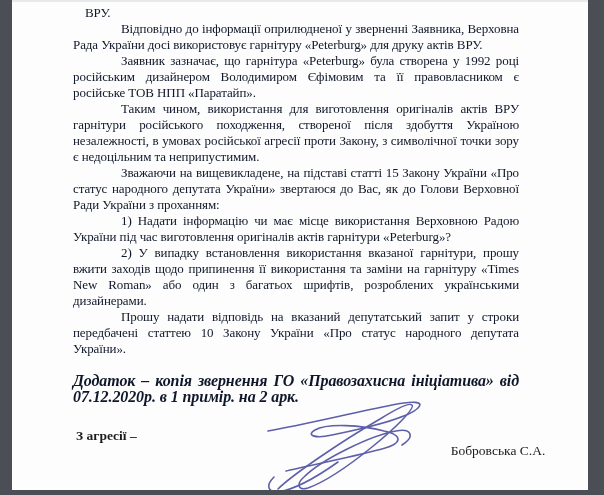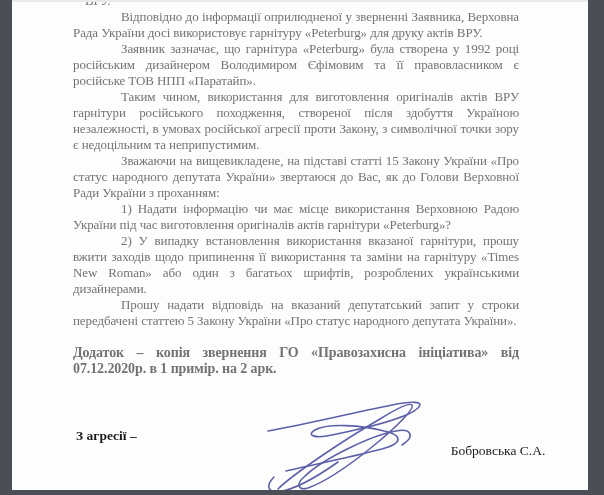--- a/index.html
+++ b/index.html
@@ -15,39 +15,40 @@
   .edge.left   { left: 0; top: 0; width: 12px; height: 495px; }
   .edge.right  { left: 588px; top: 0; width: 16px; height: 495px; }
   .edge.bottom { left: 0; top: 490px; width: 604px; height: 5px; }
   .topline { position: absolute; left: 12px; top: 0; width: 576px; height: 2px;
              background: #e8e9ea; z-index: 4; }
   .page {
     position: absolute; left: 12px; top: 0; width: 576px; height: 495px;
     background: #fdfdfd;
   }
   .textcol {
-    position: absolute; left: 61px; top: 4px; width: 446px;
-    color: #737373;
+    position: absolute; left: 61px; top: 16px; width: 446px;
+    color: #0f172a;
     font-size: 13px; line-height: 16px;
     letter-spacing: -0.1px;
     text-align: justify;
   }
   .cutline {
     display: block;
     margin-top: -11px;      
     padding-left: 12px;
     line-height: 16px;
     text-align: left;
   }
   .textcol p { margin: 0; text-indent: 48px; }
   .note {
     margin-top: 16px !important;
     text-indent: 0 !important;
+    font-style: italic;
     font-weight: 700;
-    font-size: 14px;
+    font-size: 16px;
     line-height: 15.5px;
   }
   .closing-left {
     position: absolute; left: 64px; top: 428px;
     font-weight: 700; font-size: 13.5px; line-height: 15.5px;
     color: #1b1b1b; white-space: nowrap;
   }
   .closing-right {
     position: absolute; left: 424px; top: 443px; width: 124px;
     font-weight: 400; font-size: 13.5px; line-height: 15.5px;
@@ -78,21 +79,21 @@
   <div class="page">
 
     <div class="textcol">
       <span class="cutline">ВРУ.</span>
       <p>Відповідно до інформації оприлюдненої у зверненні Заявника, Верховна Рада України досі використовує гарнітуру «Peterburg» для друку актів ВРУ.</p>
       <p>Заявник зазначає, що гарнітура «Peterburg» була створена у 1992 році російським дизайнером Володимиром Єфімовим та її правовласником є російське ТОВ НПП «Паратайп».</p>
       <p>Таким чином, використання для виготовлення оригіналів актів ВРУ гарнітури російського походження, створеної після здобуття Україною незалежності, в умовах російської агресії проти Закону, з символічної точки зору є недоцільним та неприпустимим.</p>
       <p>Зважаючи на вищевикладене, на підставі статті 15 Закону України «Про статус народного депутата України» звертаюся до Вас, як до Голови Верховної Ради України з проханням:</p>
       <p>1) Надати інформацію чи має місце використання Верховною Радою України під час виготовлення оригіналів актів гарнітури «Peterburg»?</p>
       <p>2) У випадку встановлення використання вказаної гарнітури, прошу вжити заходів щодо припинення її використання та заміни на гарнітуру «Times New Roman» або один з багатьох шрифтів, розроблених українськими дизайнерами.</p>
-      <p>Прошу надати відповідь на вказаний депутатський запит у строки передбачені статтею 5 Закону України «Про статус народного депутата України».</p>
+      <p>Прошу надати відповідь на вказаний депутатський запит у строки передбачені статтею 10 Закону України «Про статус народного депутата України».</p>
       <p class="note">Додаток – копія звернення ГО «Правозахисна ініціатива» від 07.12.2020р.  в 1 примір. на 2 арк.</p>
     </div>
 
     <div class="closing-left">
       <div>З агресії –</div>
     </div>
 
     <div class="closing-right">
       <div>Бобровська С.А.</div>
     </div>

